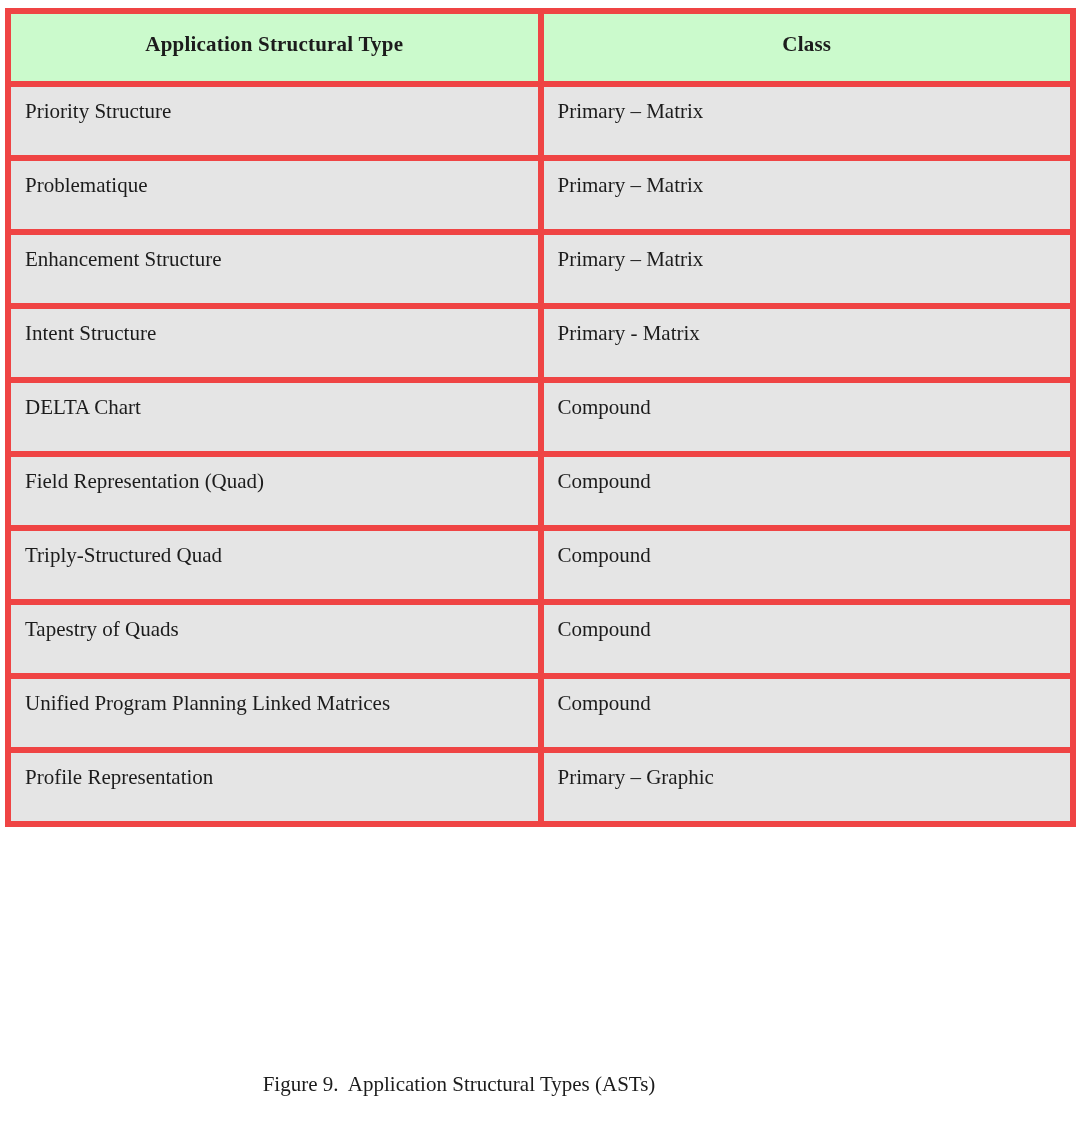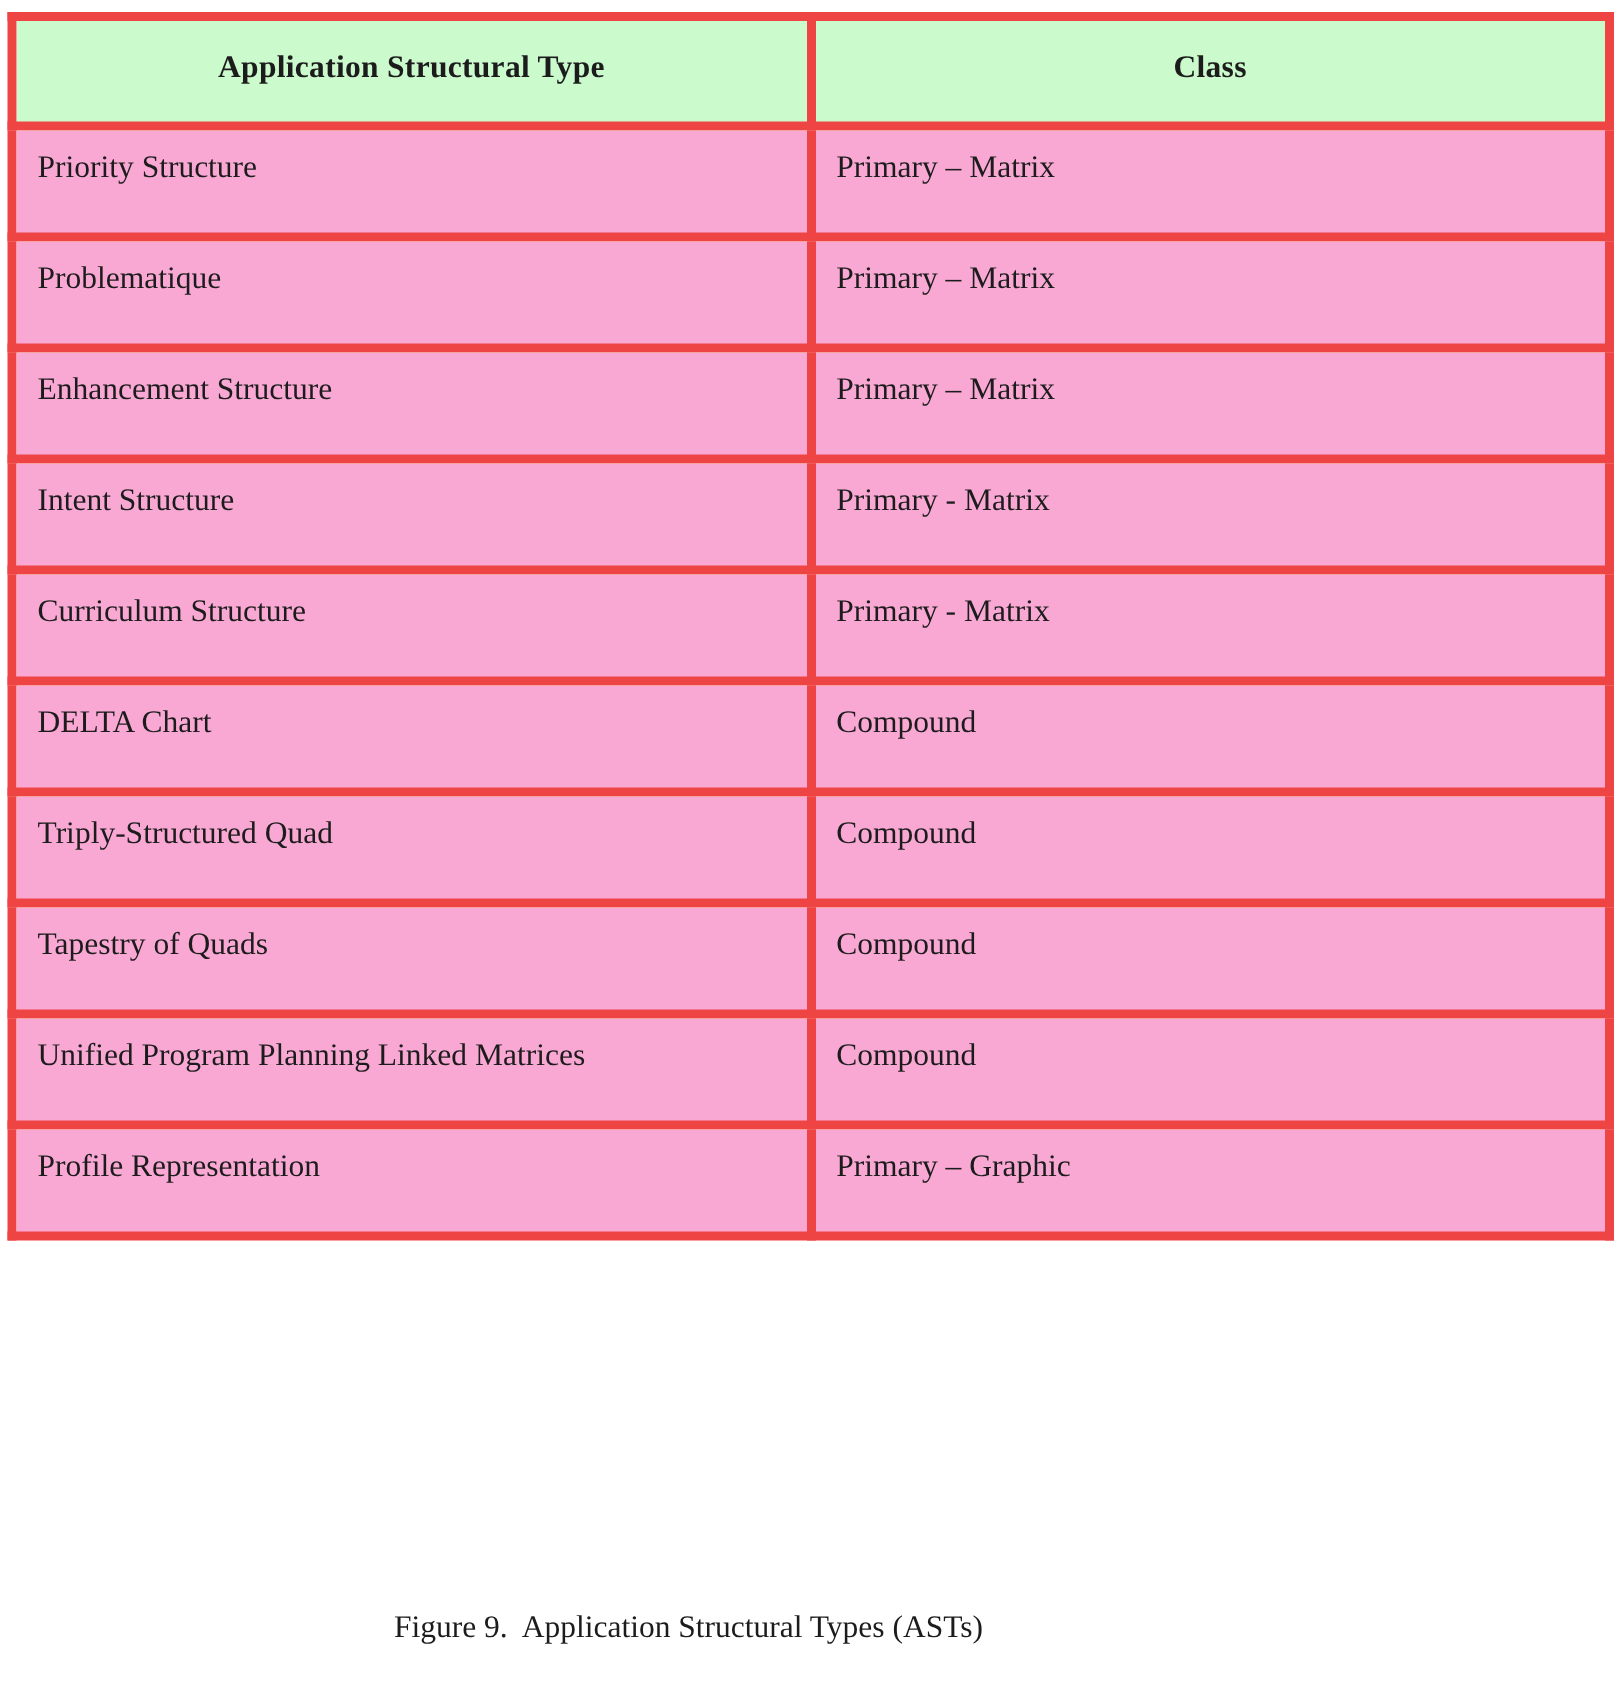--- a/index.html
+++ b/index.html
@@ -42,21 +42,21 @@
     height: 73px;
     background: #cbfacc;
     font-weight: bold;
     text-align: center;
     vertical-align: middle;
     padding: 0 6px 6px 6px;
     letter-spacing: 0.2px;
   }
   table.ast-table td {
     height: 74px;
-    background: #f9a8d4;
+    background: #e5e5e5;
     vertical-align: top;
     text-align: left;
     padding: 12px 8px 0 14px;
     line-height: 1.2;
   }
   .figure-caption {
     position: absolute;
     left: 0;
     top: 1072px;
     width: 918px;
@@ -93,25 +93,25 @@
       </tr>
       <tr>
         <td>Enhancement Structure</td>
         <td>Primary – Matrix</td>
       </tr>
       <tr>
         <td>Intent Structure</td>
         <td>Primary - Matrix</td>
       </tr>
       <tr>
-        <td>Curriculum Structure</td>
-        <td>Primary - Matrix</td>
+        <td>DELTA Chart</td>
+        <td>Compound</td>
       </tr>
       <tr>
-        <td>DELTA Chart</td>
+        <td>Field Representation (Quad)</td>
         <td>Compound</td>
       </tr>
       <tr>
         <td>Triply-Structured Quad</td>
         <td>Compound</td>
       </tr>
       <tr>
         <td>Tapestry of Quads</td>
         <td>Compound</td>
       </tr>

